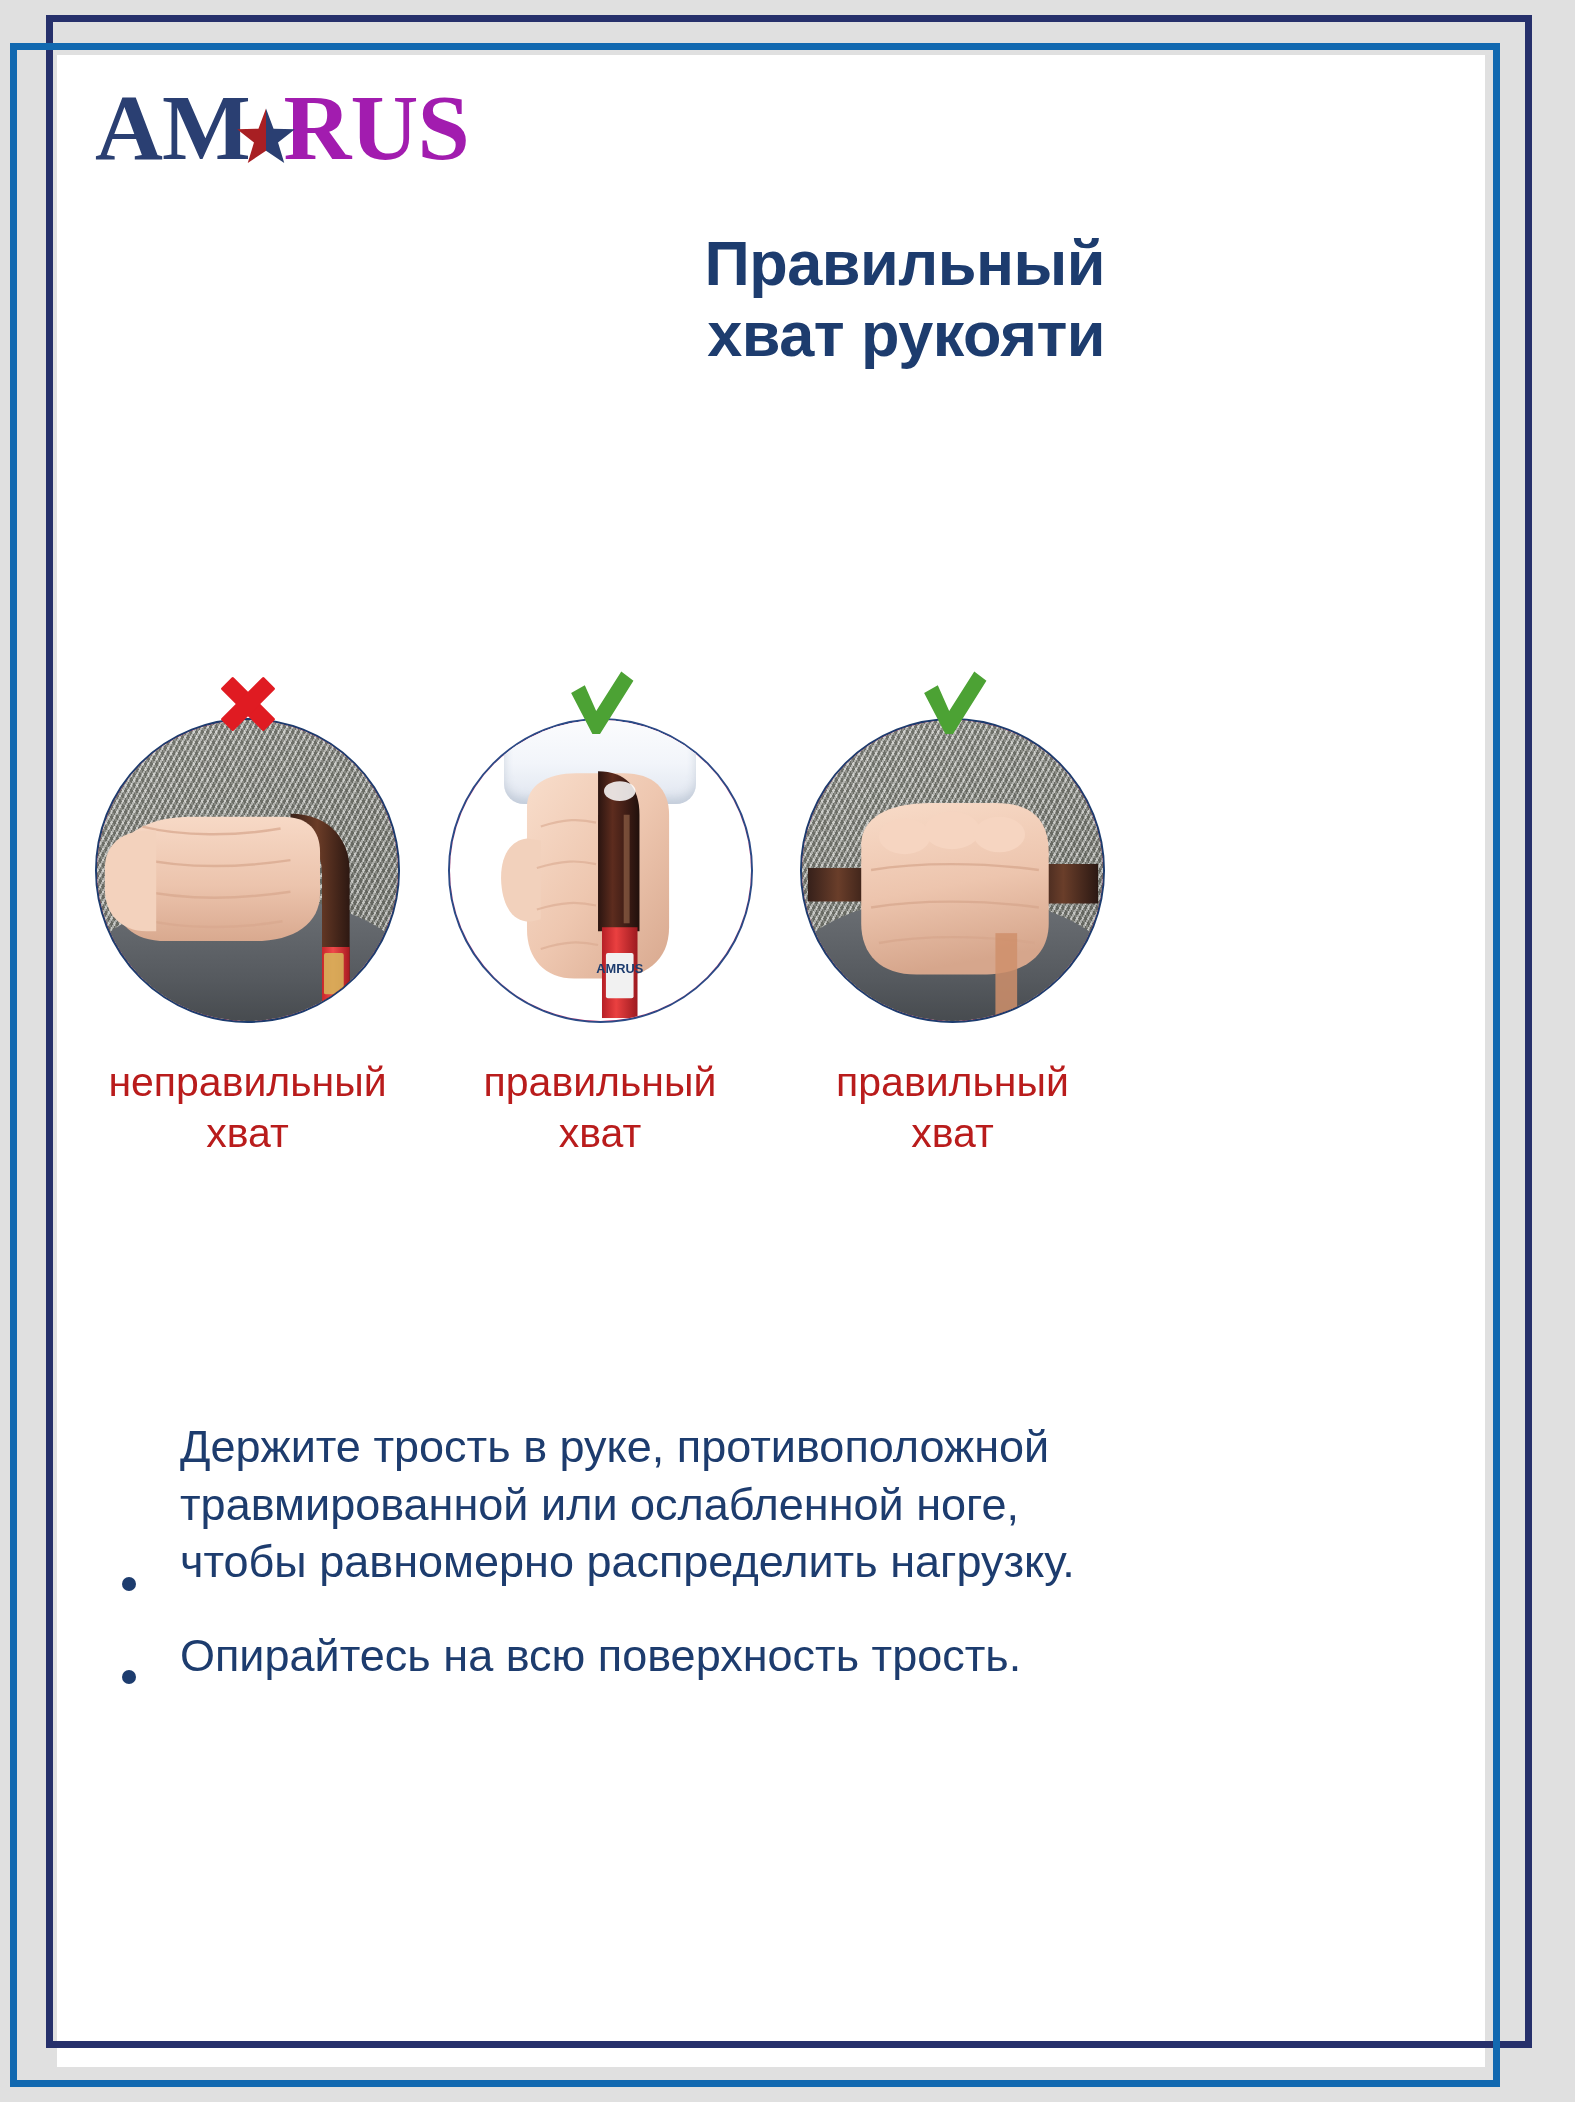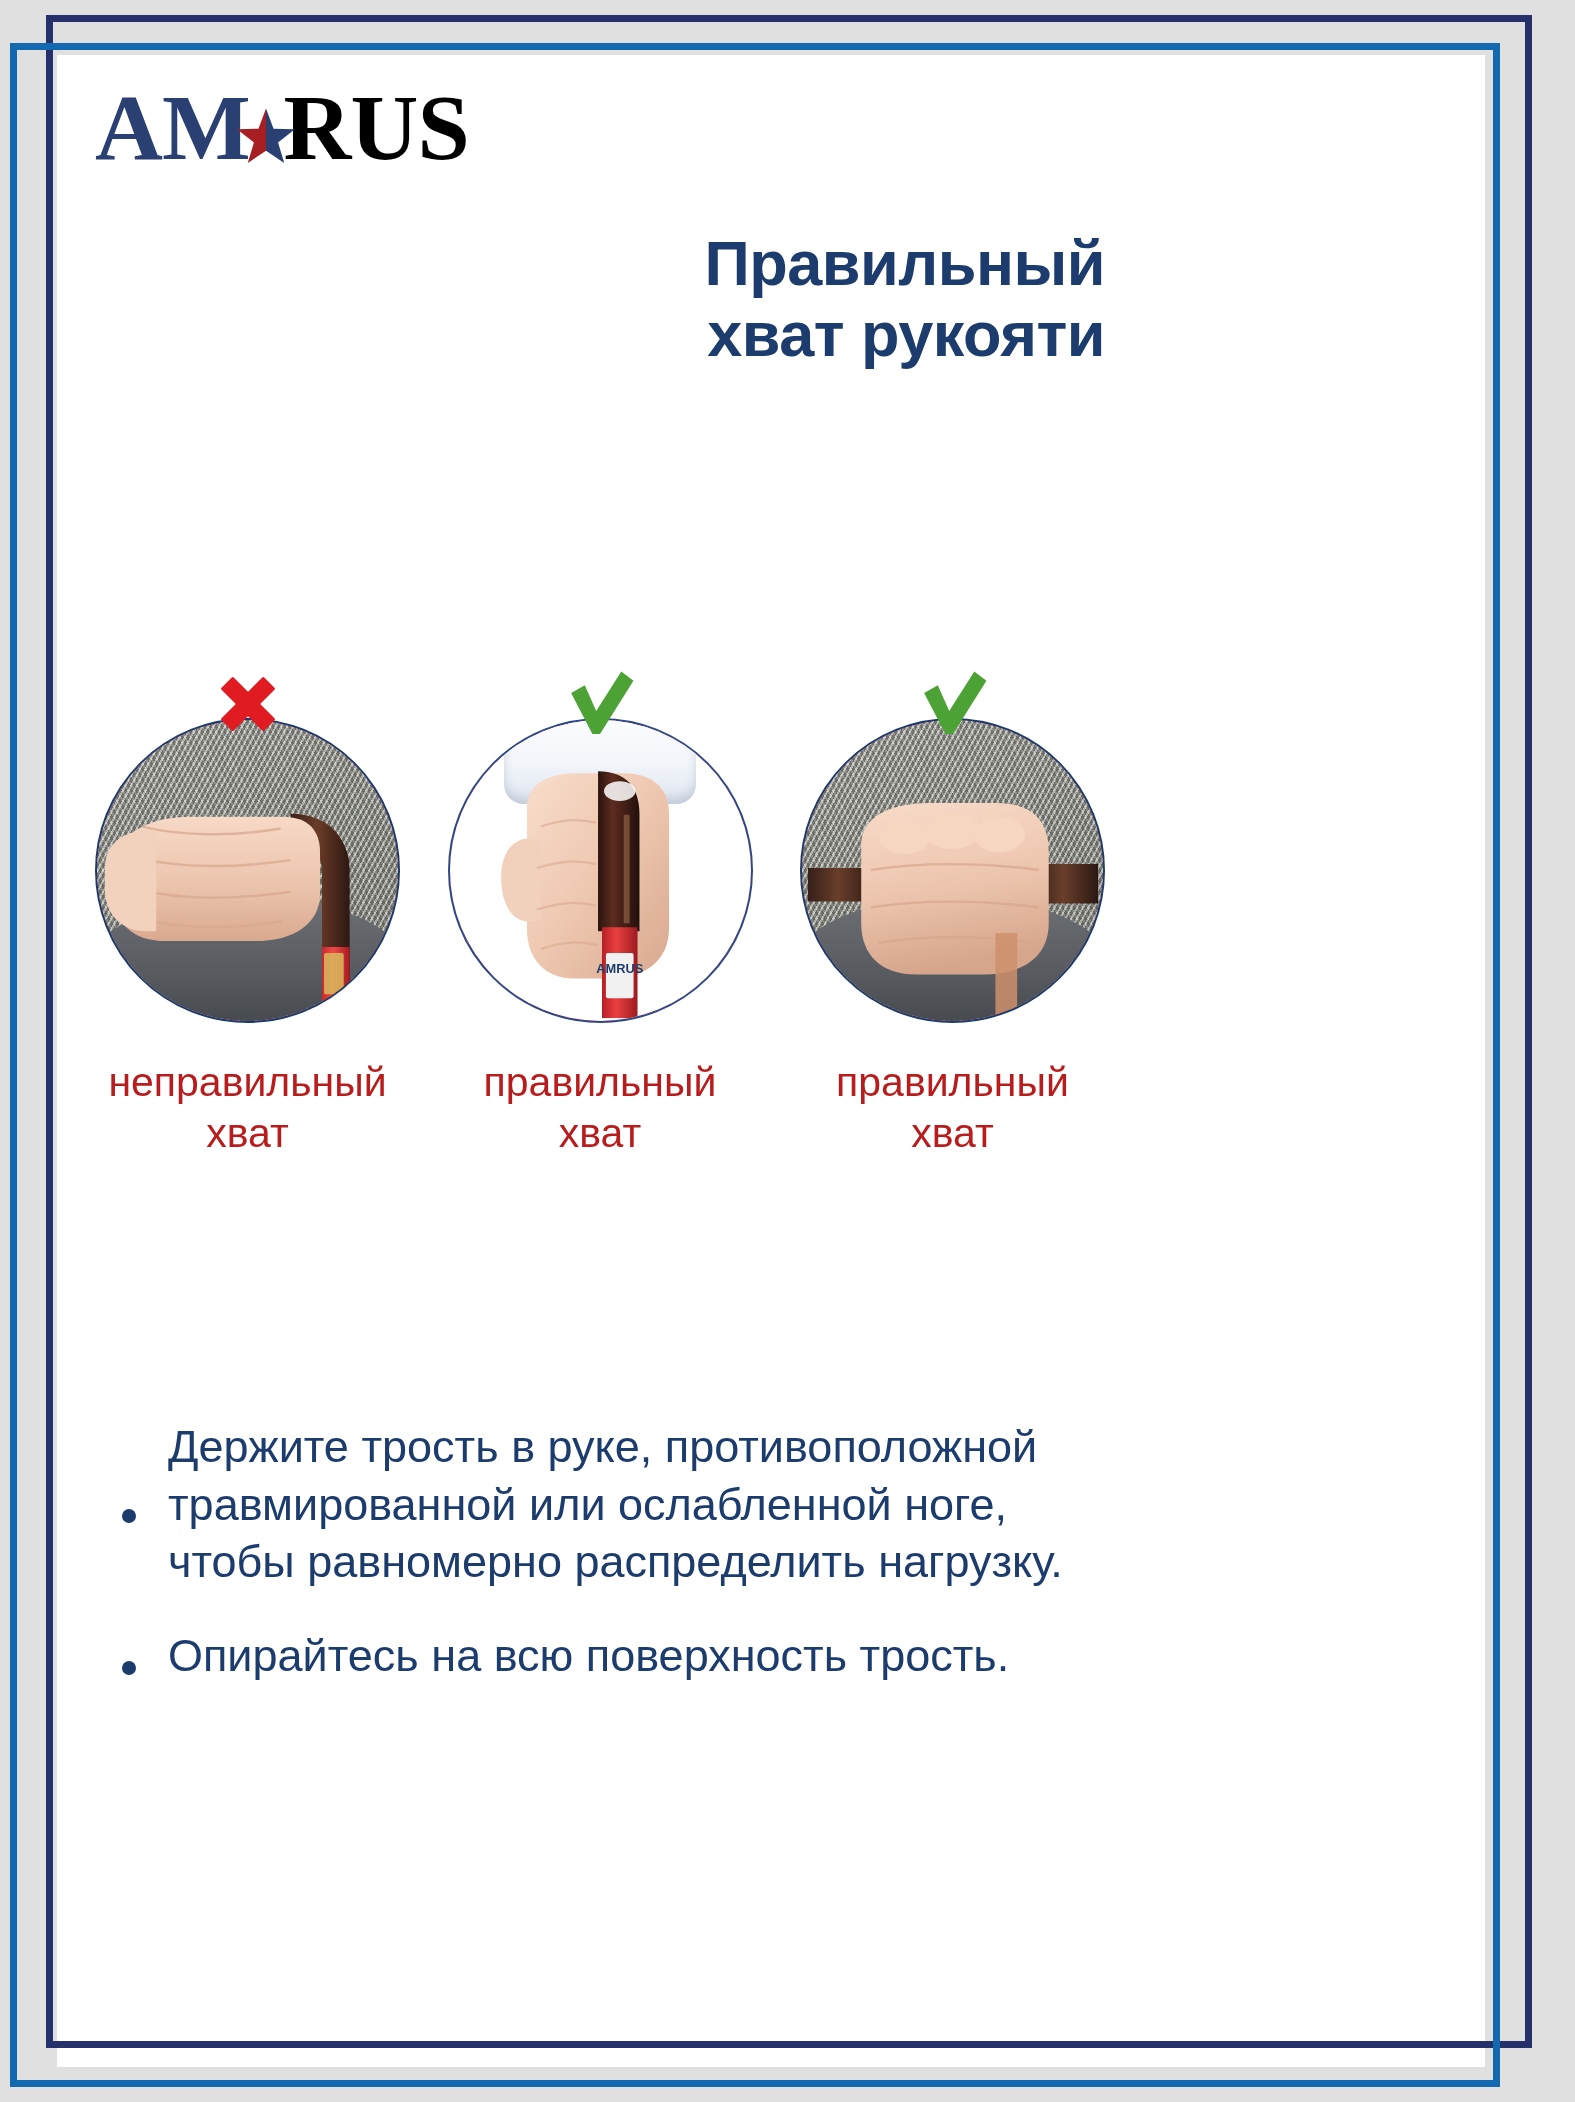--- a/index.html
+++ b/index.html
@@ -59,21 +59,21 @@
     align-items: center;
     line-height: 1;
   }
   .logo-am, .logo-rus {
     font-family: "Liberation Serif", serif;
     font-weight: bold;
     font-size: 94px;
     letter-spacing: -1px;
   }
   .logo-am { color: #2a3f72; }
-  .logo-rus { color: #000000; }
+  .logo-rus { color: #a21caf; }
   .logo-star {
     position: relative;
     width: 64px;
     height: 64px;
     margin: 0 -14px 0 -16px;
     top: 11px;
   }
   .logo-star svg { display: block; }
 
   
@@ -136,22 +136,23 @@
   
   .bullets {
     position: absolute;
     left: 112px;
     top: 1418px;
     width: 1010px;
     color: #1d3c6e;
   }
   .bullet {
     display: flex;
-    align-items: center;
+    align-items: flex-end;
     margin-bottom: 36px;
+    gap: 12px;
   }
   .bullet-dot {
     flex: 0 0 auto;
     width: 14px;
     height: 14px;
     border-radius: 50%;
     background: #1d3c6e;
     margin: 24px 32px 0 10px;
   }
   .bullet-text {

